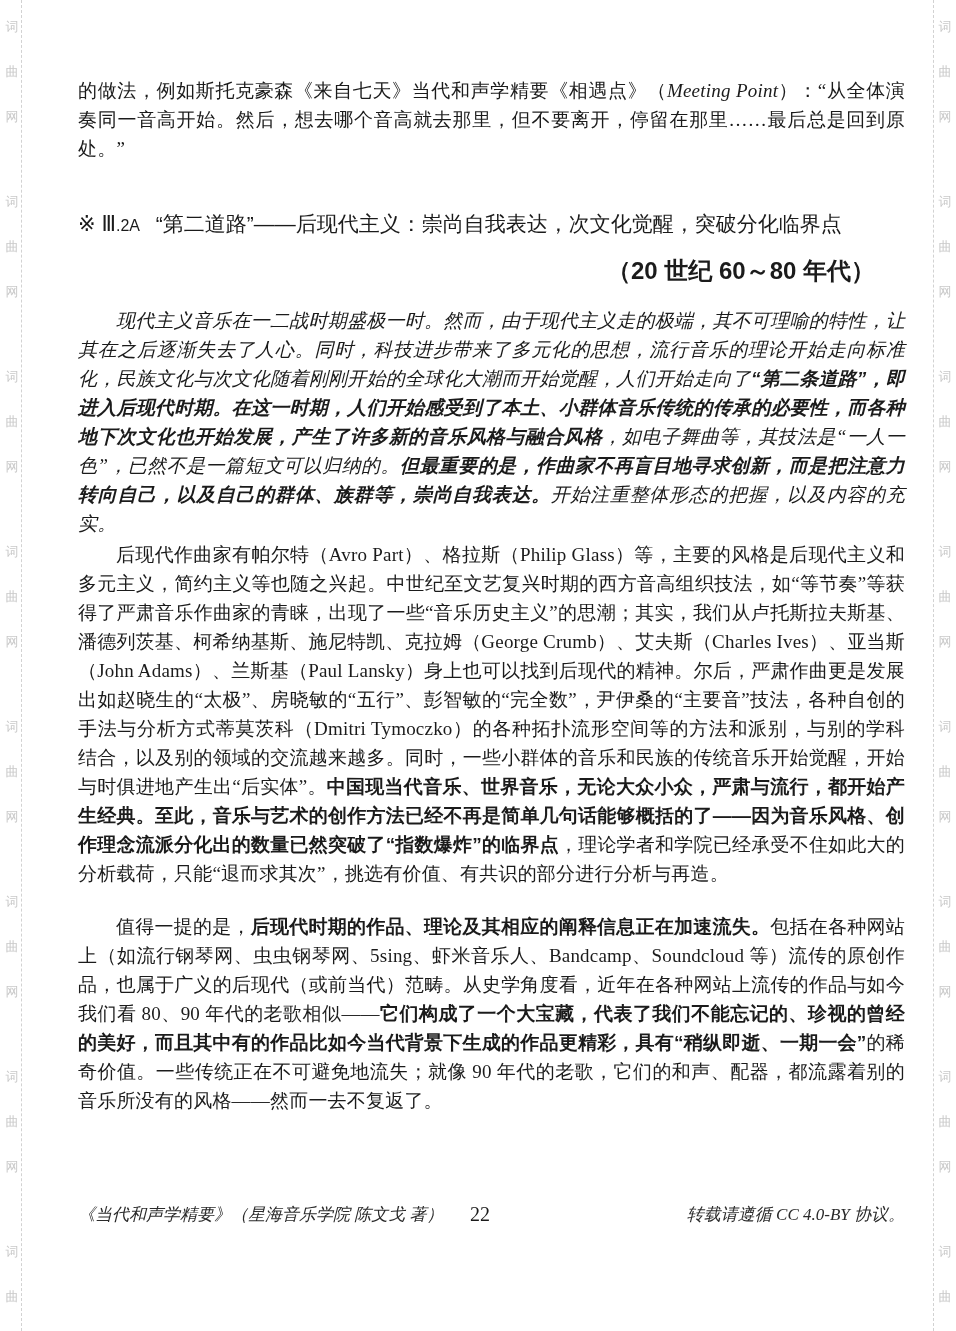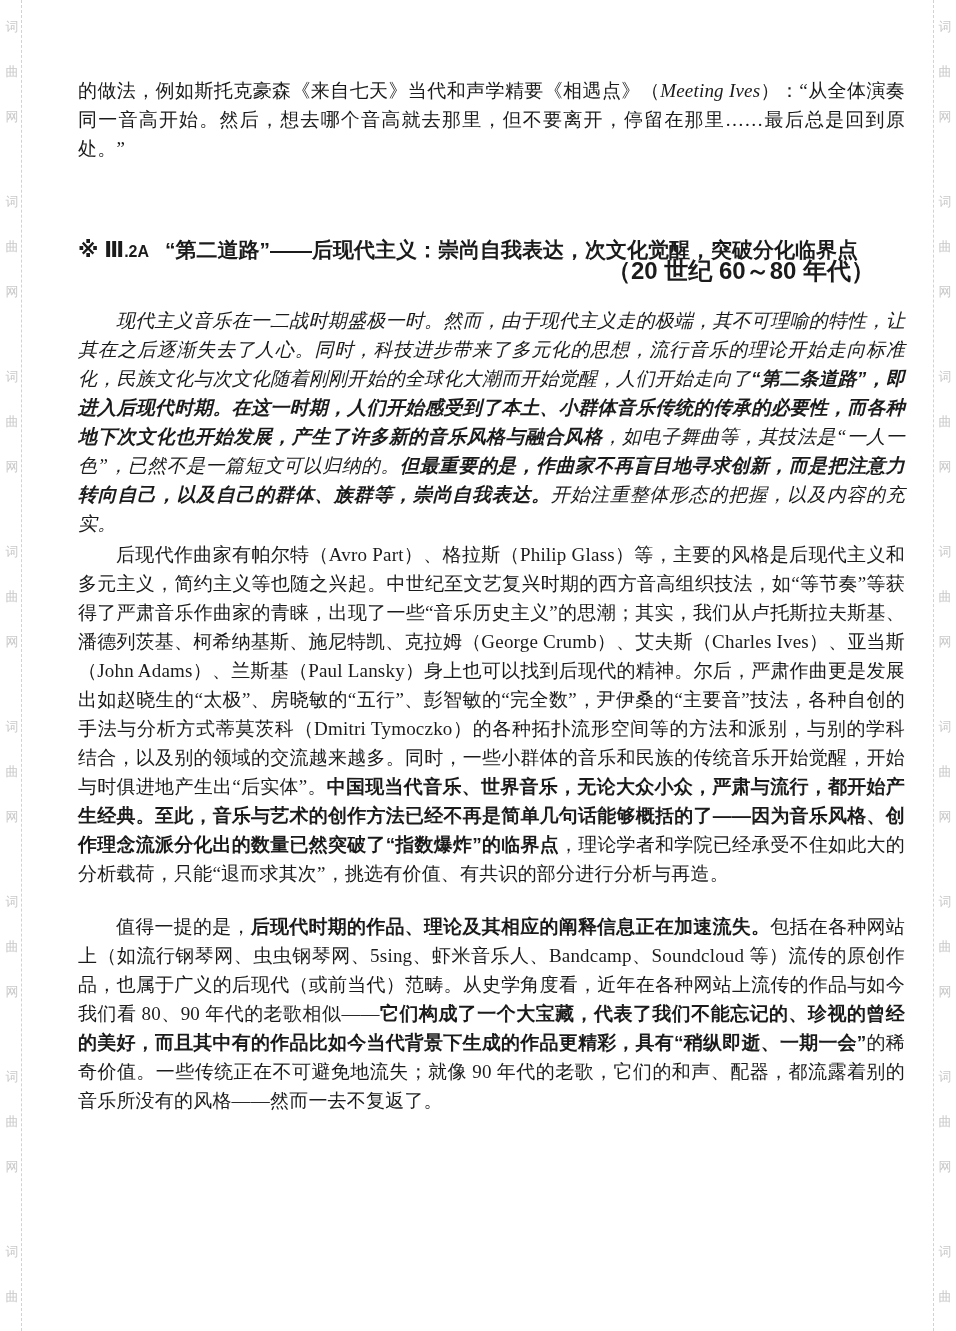--- a/index.html
+++ b/index.html
@@ -34,23 +34,23 @@
     font-size:19px; line-height:29px; text-align:justify;
     letter-spacing:0.2px;
   }
   .indent { text-indent:2em; }
   .b { font-family:"Liberation Sans","DejaVu Sans",sans-serif; font-weight:bold; }
   .i { font-style:italic; }
 
   #intro { top:76px; }
 
   .heading {
-    top:236px;
+    top:210px;
     font-family:"Liberation Sans","DejaVu Sans",sans-serif;
-    font-weight:bold; font-size:21px; line-height:28px;
+    font-weight:normal; font-size:21px; line-height:28px;
     white-space:nowrap;
   }
   .heading .num-main { font-size:21px; }
   .heading .num-sub  { font-size:16px; }
   .heading .sec-title { margin-left:10px; }
 
   .subtitle {
     top:258px; text-align:right; padding-right:30px;
     font-family:"Liberation Sans","DejaVu Sans",sans-serif;
     font-weight:bold; font-size:24px; line-height:26px;
@@ -160,27 +160,32 @@
         <div class="wm-char">曲</div>
         <div class="wm-char">网</div>
       </div>
       <div class="wm-group">
         <div class="wm-char">词</div>
         <div class="wm-char">曲</div>
         <div class="wm-char">网</div>
       </div>
     </div>
 
-  <p id="intro" class="block body-text"><span>的做法，例如斯托克豪森《来自七天》当代和声学精要《相遇点》（</span><span class="i">Meeting Ives</span><span>）：“从全体演奏同一音高开始。然后，想去哪个音高就去那里，但不要离开，停留在那里……最后总是回到原处。”</span></p>
+  <p id="intro" class="block body-text"><span>的做法，例如斯托克豪森《来自七天》当代和声学精要《相遇点》（</span><span class="i">Meeting Point</span><span>）：“从全体演奏同一音高开始。然后，想去哪个音高就去那里，但不要离开，停留在那里……最后总是回到原处。”</span></p>
 
   <h2 class="block heading">
     <span class="sec-marker">※</span>
     <span class="num-main">Ⅲ</span><span class="num-sub">.2A</span>
     <span class="sec-title">“第二道路”——后现代主义：崇尚自我表达，次文化觉醒，突破分化临界点</span>
   </h2>
   <div class="block subtitle">（20 世纪 60～80 年代）</div>
 
   <p id="para-1" class="block body-text indent"><span>现代主义音乐在一二战时期盛极一时。然而，由于现代主义走的极端，其不可理喻的特性，让其在之后逐渐失去了人心。同时，科技进步带来了多元化的思想，流行音乐的理论开始走向标准化，民族文化与次文化随着刚刚开始的全球化大潮而开始觉醒，人们开始走向了</span><span class="b">“第二条道路”，即进入后现代时期。在这一时期，人们开始感受到了本土、小群体音乐传统的传承的必要性，而各种地下次文化也开始发展，产生了许多新的音乐风格与融合风格</span><span>，如电子舞曲等，其技法是“一人一色”，已然不是一篇短文可以归纳的。</span><span class="b">但最重要的是，作曲家不再盲目地寻求创新，而是把注意力转向自己，以及自己的群体、族群等，崇尚自我表达。</span><span>开始注重整体形态的把握，以及内容的充实。</span></p>
   <p id="para-2" class="block body-text indent"><span>后现代作曲家有帕尔特（Avro Part）、格拉斯（Philip Glass）等，主要的风格是后现代主义和多元主义，简约主义等也随之兴起。中世纪至文艺复兴时期的西方音高组织技法，如“等节奏”等获得了严肃音乐作曲家的青睐，出现了一些“音乐历史主义”的思潮；其实，我们从卢托斯拉夫斯基、潘德列茨基、柯希纳基斯、施尼特凯、克拉姆（George Crumb）、艾夫斯（Charles Ives）、亚当斯（John Adams）、兰斯基（Paul Lansky）身上也可以找到后现代的精神。尔后，严肃作曲更是发展出如赵晓生的“太极”、房晓敏的“五行”、彭智敏的“完全数”，尹伊桑的“主要音”技法，各种自创的手法与分析方式蒂莫茨科（Dmitri Tymoczko）的各种拓扑流形空间等的方法和派别，与别的学科结合，以及别的领域的交流越来越多。同时，一些小群体的音乐和民族的传统音乐开始觉醒，开始与时俱进地产生出“后实体”。</span><span class="b">中国现当代音乐、世界音乐，无论大众小众，严肃与流行，都开始产生经典。至此，音乐与艺术的创作方法已经不再是简单几句话能够概括的了——因为音乐风格、创作理念流派分化出的数量已然突破了“指数爆炸”的临界点</span><span>，理论学者和学院已经承受不住如此大的分析载荷，只能“退而求其次”，挑选有价值、有共识的部分进行分析与再造。</span></p>
   <p id="para-3" class="block body-text indent"><span>值得一提的是，</span><span class="b">后现代时期的作品、理论及其相应的阐释信息正在加速流失。</span><span>包括在各种网站上（如流行钢琴网、虫虫钢琴网、5sing、虾米音乐人、Bandcamp、Soundcloud 等）流传的原创作品，也属于广义的后现代（或前当代）范畴。从史学角度看，近年在各种网站上流传的作品与如今我们看 80、90 年代的老歌相似——</span><span class="b">它们构成了一个大宝藏，代表了我们不能忘记的、珍视的曾经的美好，而且其中有的作品比如今当代背景下生成的作品更精彩，具有“稍纵即逝、一期一会”</span><span>的稀奇价值。一些传统正在不可避免地流失；就像 90 年代的老歌，它们的和声、配器，都流露着别的音乐所没有的风格——然而一去不复返了。</span></p>
 
+  <div class="block footer">
+    <span class="foot-left">《当代和声学精要》（星海音乐学院 陈文戈 著）</span>
+    <span class="foot-page">22</span>
+    <span class="foot-right">转载请遵循 CC 4.0-BY 协议。</span>
+  </div>
 
 </div>
 
 </body></html>

